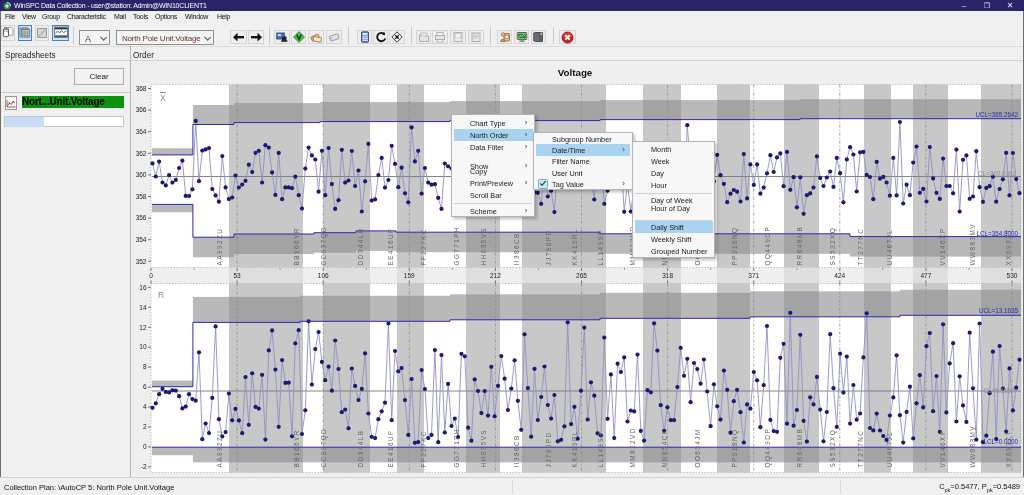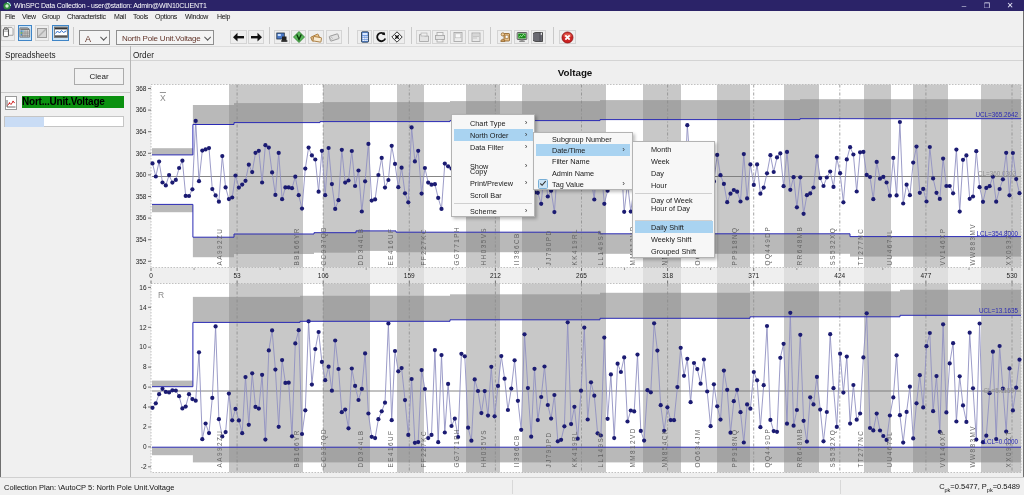--- a/index.html
+++ b/index.html
@@ -1071,21 +1071,21 @@
       <span class="mtext" style="left:16.5px">Subgroup Number</span>
     </div>
     <div class="mi hl" style="top:11.9px;height:11.4px">
       <span class="mtext" style="left:16.5px">Date/Time</span>
       <span class="marr">›</span>
     </div>
     <div class="mi" style="top:23.3px;height:11.4px">
       <span class="mtext" style="left:16.5px">Filter Name</span>
     </div>
     <div class="mi" style="top:34.7px;height:11.4px">
-      <span class="mtext" style="left:16.5px">Admin Name</span>
+      <span class="mtext" style="left:16.5px">User Unit</span>
     </div>
     <div class="mi" style="top:46.1px;height:11.4px">
       <span class="chk">
         <svg width="9" height="9" viewBox="0 0 9 9">
           <path d="M1.5 4.5 L3.5 6.5 L7.5 1.8" stroke="#333" stroke-width="1.2" fill="none"></path>
         </svg>
       </span>
       <span class="mtext" style="left:16.5px">Tag Value</span>
       <span class="marr">›</span>
     </div>
@@ -1111,21 +1111,21 @@
       <span class="mtext" style="left:16.5px">Hour of Day</span>
     </div>
     <div class="msep" style="top:78.1px"></div>
     <div class="mi hl" style="top:79.8px;height:11.9px">
       <span class="mtext" style="left:16.5px">Daily Shift</span>
     </div>
     <div class="mi" style="top:91.7px;height:11.9px">
       <span class="mtext" style="left:16.5px">Weekly Shift</span>
     </div>
     <div class="mi" style="top:103.6px;height:11.9px">
-      <span class="mtext" style="left:16.5px">Grouped Shift</span>
+      <span class="mtext" style="left:16.5px">Grouped Number</span>
     </div>
   </div>
 <div style="position:absolute;left:0;top:11px;width:1px;height:466px;background:#6f6f6f"></div>
 <div style="position:absolute;left:1023px;top:11px;width:1px;height:466px;background:#6f6f6f"></div>
 <div class="statusbar">
   <span class="statustext">Collection Plan: \AutoCP 5: North Pole Unit.Voltage</span>
   <span class="sseg" style="left:512px"></span>
     <span class="sseg" style="left:840px"></span>
   <span class="cpk">C<sub>pk</sub>=0.5477, P<sub>pk</sub>=0.5489</span>
 </div>

